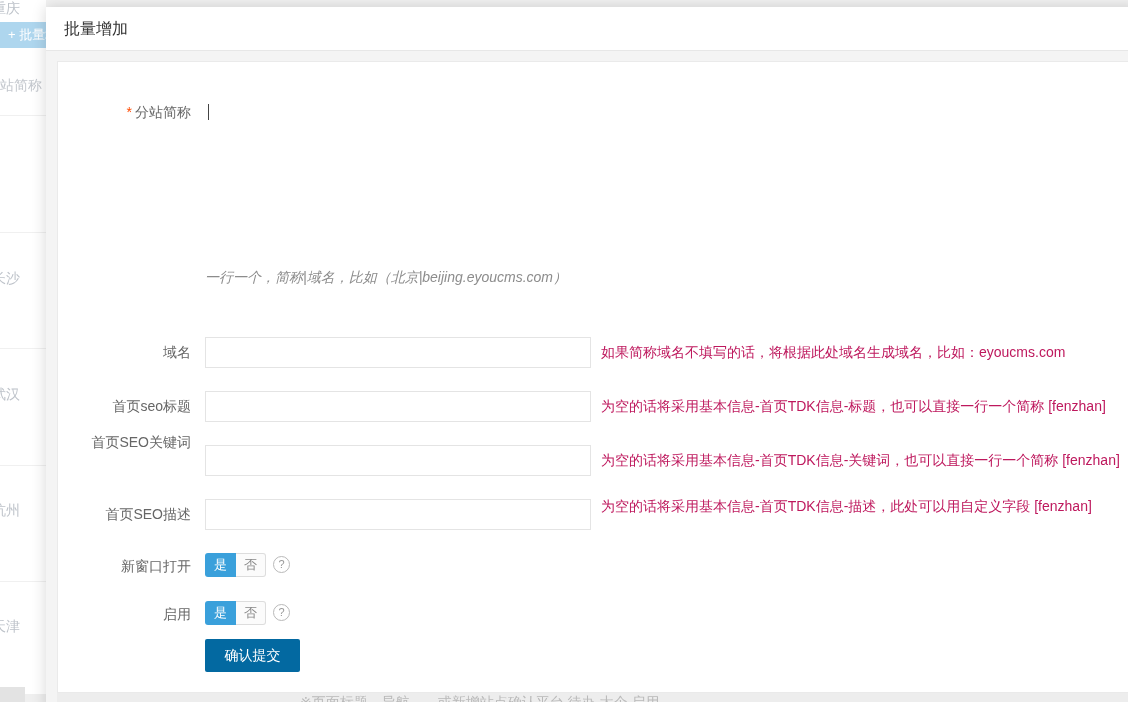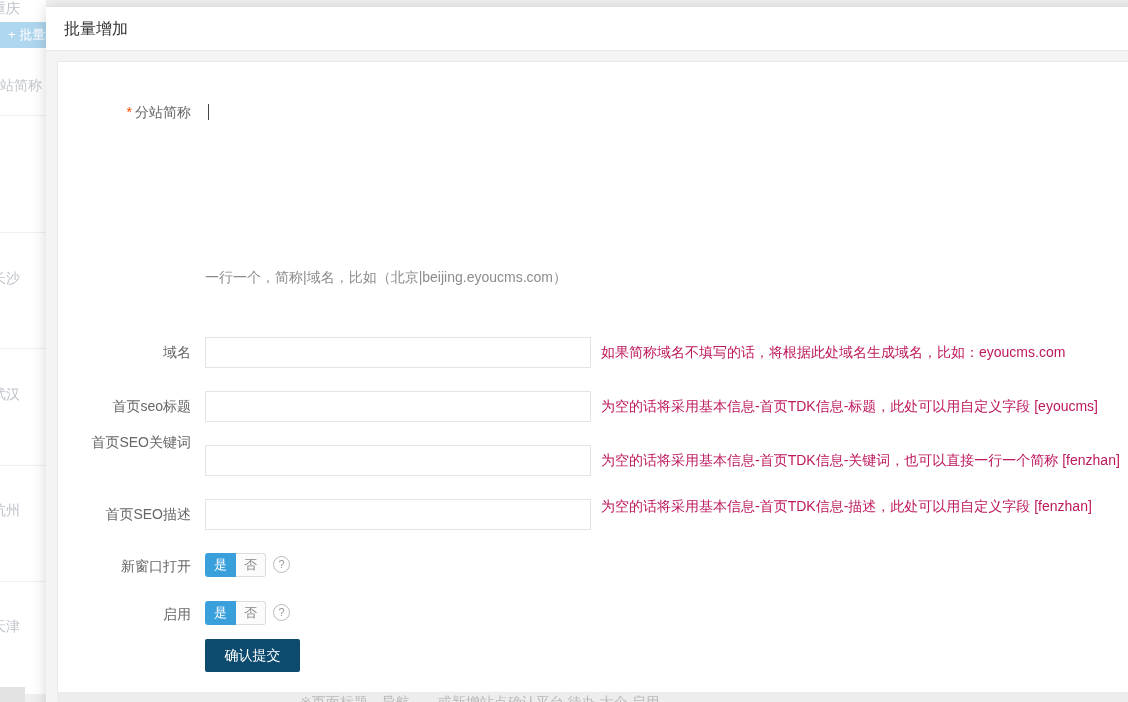--- a/index.html
+++ b/index.html
@@ -34,32 +34,32 @@
 
   
   .lbl { position:absolute; left:0; width:133px; text-align:right; font-size:14px; color:#666;
          white-space:nowrap; }
   .req { color:#ff4a00; margin-right:3px; }
   .big { position:absolute; left:147px; top:36px; width:450px; height:158px; border:1px solid #66b1d8;
          padding:6px 8px; font-size:14px; color:#333; resize:both; outline:none;
          font-family:"Liberation Sans","DejaVu Sans",sans-serif; }
   .big::placeholder { color:#a9a9a9; }
   .caret { position:absolute; left:150px; top:42px; width:1px; height:16px; background:#444; }
-  .helper { position:absolute; left:147px; font-size:14px; color:#8c8c8c; white-space:nowrap; }
+  .helper { position:absolute; left:147px; font-size:14px; color:#8c8c8c; white-space:nowrap;font-style:italic; }
   .txt { position:absolute; left:147px; width:386px; height:31px; border:1px solid #e4e4e4;
          padding:0 8px; font-size:14px; color:#333; outline:none; background:#fff; }
   .hint { position:absolute; left:543px; font-size:14px; color:#be185d; white-space:nowrap; }
   .toggle { position:absolute; left:147px; height:24px; display:flex; cursor:pointer; }
   .t-yes { width:31px; background:#3aa0db; color:#fff; border-radius:3px 0 0 3px; font-size:13px;
            line-height:24px; text-align:center; }
   .t-no { width:30px; background:#fbfbfb; color:#888; border:1px solid #ddd; border-left:none;
           border-radius:0 3px 3px 0; font-size:13px; line-height:22px; text-align:center; }
   .help { position:absolute; width:17px; height:17px; border:1px solid #b9b9b9; border-radius:50%;
           color:#999; font-size:11px; line-height:15px; text-align:center; cursor:pointer; background:#fff; }
-  .submit { position:absolute; left:147px; top:577px; width:95px; height:33px; background:#0c4a6e;
+  .submit { position:absolute; left:147px; top:577px; width:95px; height:33px; background:#0369a1;
             color:#fff; font-size:14px; border:none; border-radius:2px; cursor:pointer; }
 </style>
 </head>
 <body>
 
 <div class="page">
   <button class="btn-batch">+ 批量增加</button>
   <div class="col-header">分站简称</div>
 
   <div class="bg-row">长沙</div>
@@ -89,21 +89,21 @@
     </div>
     <div class="caret"></div>
     <div class="helper" style="top:207px">一行一个，简称|域名，比如（北京|beijing.eyoucms.com）</div>
 
     <div class="lbl" style="top:282px">域名</div>
     <input class="txt" style="top: 275px;" type="text" value="">
     <div class="hint" style="top:282px">如果简称域名不填写的话，将根据此处域名生成域名，比如：eyoucms.com</div>
 
     <div class="lbl" style="top:336px">首页seo标题</div>
     <input class="txt" style="top: 329px;" type="text" value="">
-    <div class="hint" style="top:336px">为空的话将采用基本信息-首页TDK信息-标题，此处可以用自定义字段 [eyoucms]</div>
+    <div class="hint" style="top:336px">为空的话将采用基本信息-首页TDK信息-标题，也可以直接一行一个简称 [fenzhan]</div>
 
     <div class="lbl" style="top:372px">首页SEO关键词</div>
     <input class="txt" style="top: 383px;" type="text" value="">
     <div class="hint" style="top:390px">为空的话将采用基本信息-首页TDK信息-关键词，也可以直接一行一个简称 [fenzhan]</div>
 
     <div class="lbl" style="top:444px">首页SEO描述</div>
     <input class="txt" style="top: 437px;" type="text" value="">
     <div class="hint" style="top:436px">为空的话将采用基本信息-首页TDK信息-描述，此处可以用自定义字段 [fenzhan]</div>
 
     <div class="lbl" style="top:496px">新窗口打开</div>

